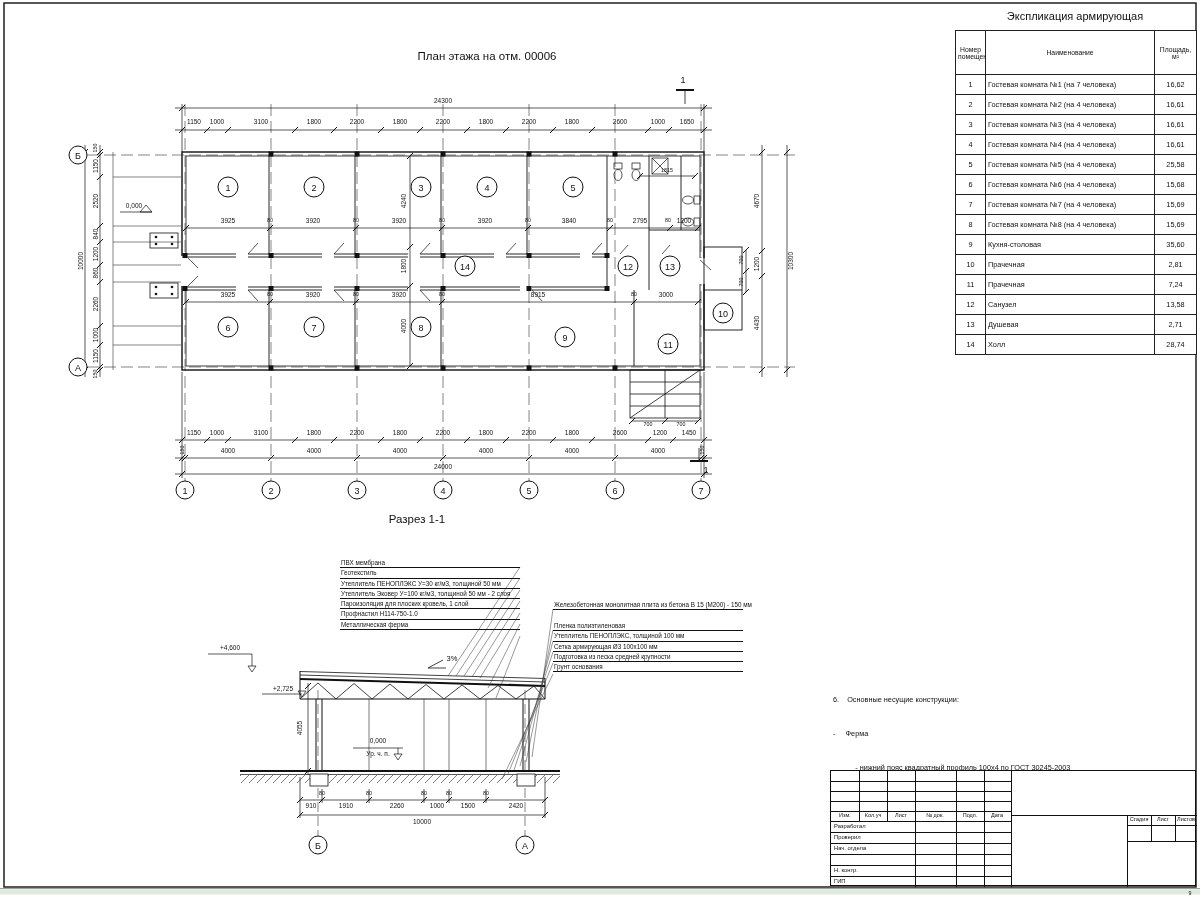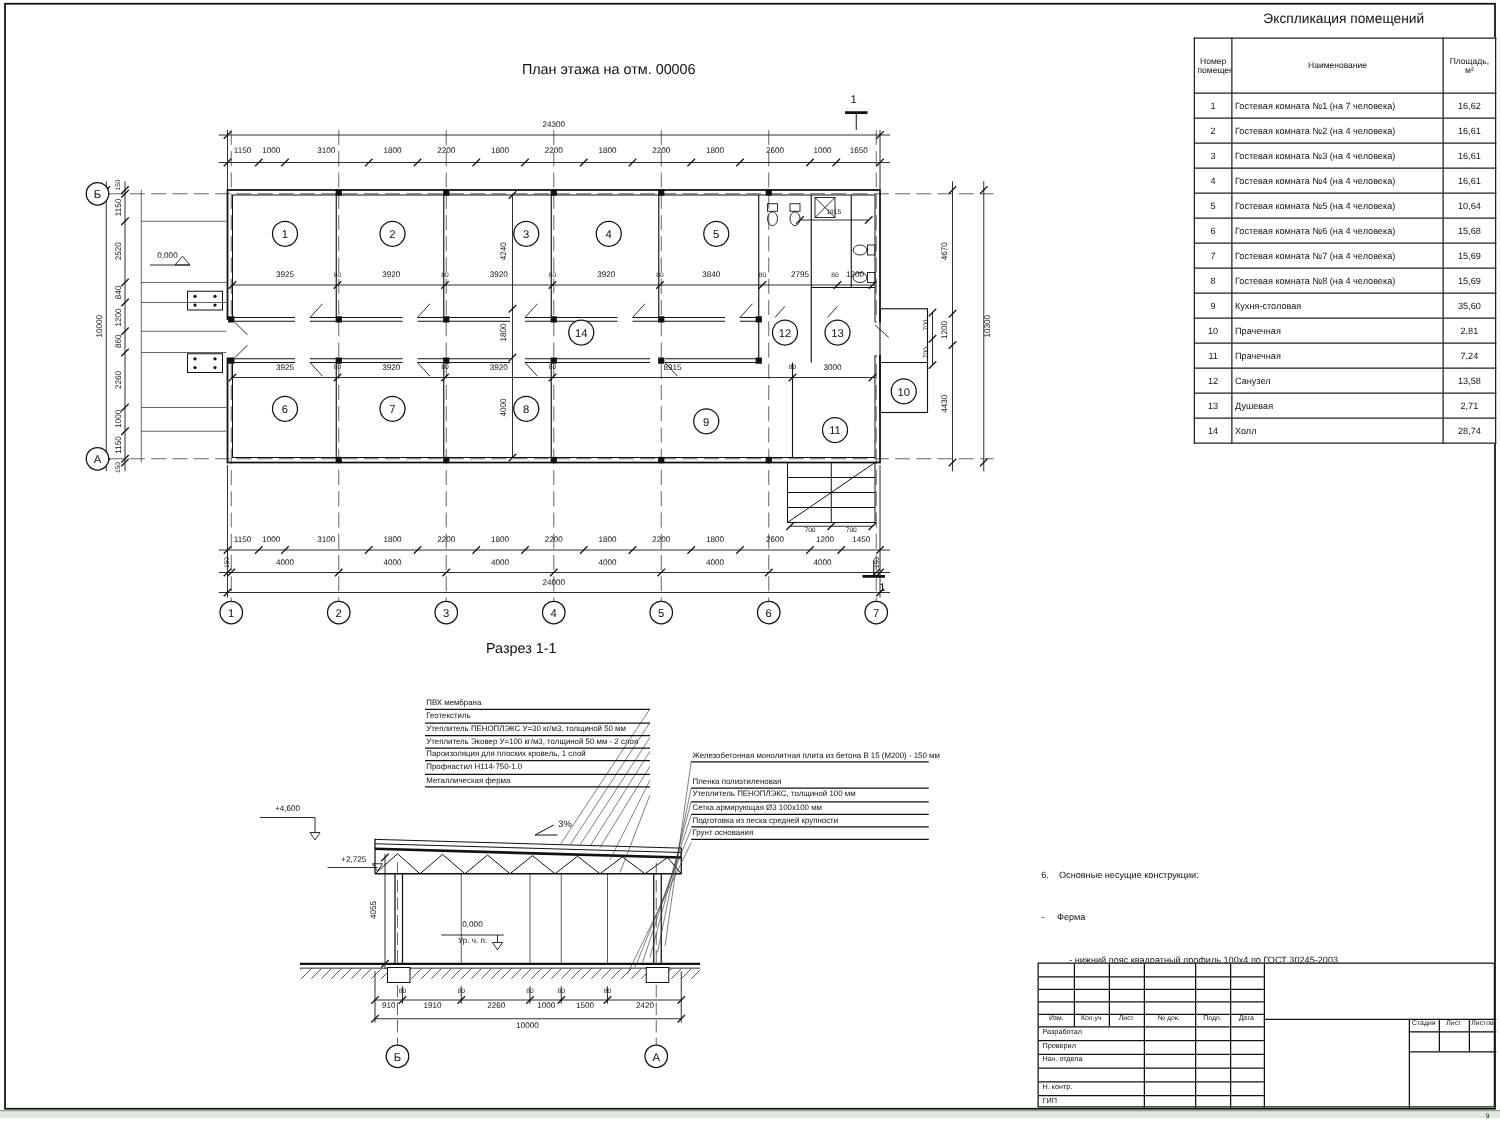--- a/index.html
+++ b/index.html
@@ -290,21 +290,21 @@
   </g>
 
   <g stroke="#333" stroke-width="0.5" fill="none">
     <path d="M520 567L448 676M520 578L456 676M520 590L464 676M520 601L472 677M520 613L480 678M520 624L488 688M520 636L496 698"></path>
     <path d="M553 609L532 757M553 630L526 762M553 641L520 766M553 652L514 770M553 663L508 774M553 674L502 779"></path>
   </g>
 </svg>
 
 <span class="t big" style="left:487px;top:57px">План этажа на отм. 00006</span>
 <span class="t big" style="left:417px;top:520px">Разрез 1-1</span>
-<span class="t med" style="left:1075px;top:16px">Экспликация помещений</span>
+<span class="t med" style="left:1075px;top:16px">Экспликация армирующая</span>
 <span class="t ts" style="left:1190px;top:894px">9</span>
 
 <span class="t" style="left:194px;top:122px">1150</span>
 <span class="t" style="left:217px;top:122px">1000</span>
 <span class="t" style="left:261px;top:122px">3100</span>
 <span class="t" style="left:314px;top:122px">1800</span>
 <span class="t" style="left:357px;top:122px">2200</span>
 <span class="t" style="left:400px;top:122px">1800</span>
 <span class="t" style="left:443px;top:122px">2200</span>
 <span class="t" style="left:486px;top:122px">1800</span>
@@ -489,21 +489,21 @@
         <td class="r">16,61</td>
       </tr>
   <tr>
         <td class="c">4</td>
         <td>Гостевая комната №4 (на 4 человека)</td>
         <td class="r">16,61</td>
       </tr>
   <tr>
         <td class="c">5</td>
         <td>Гостевая комната №5 (на 4 человека)</td>
-        <td class="r">10,64</td>
+        <td class="r">25,58</td>
       </tr>
   <tr>
         <td class="c">6</td>
         <td>Гостевая комната №6 (на 4 человека)</td>
         <td class="r">15,68</td>
       </tr>
   <tr>
         <td class="c">7</td>
         <td>Гостевая комната №7 (на 4 человека)</td>
         <td class="r">15,69</td>

